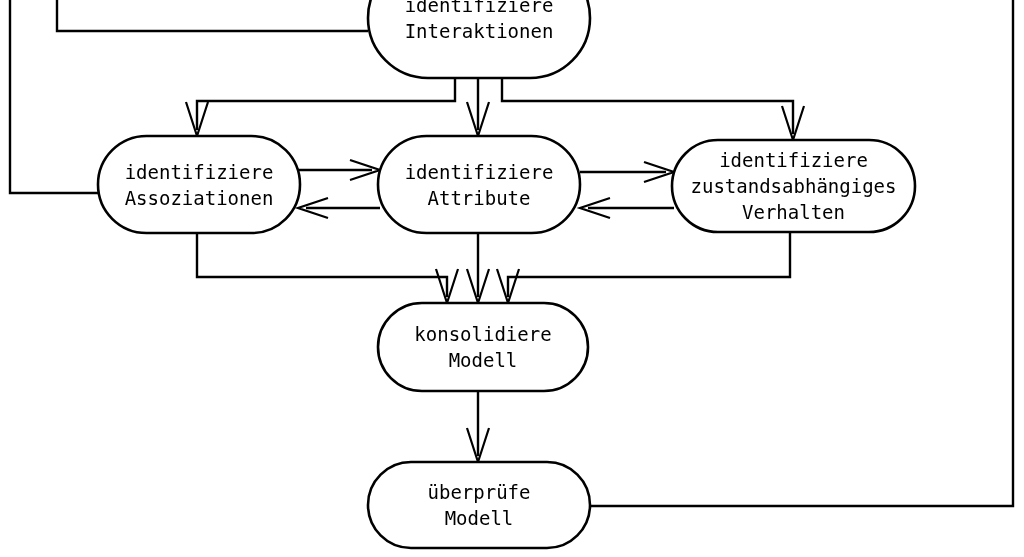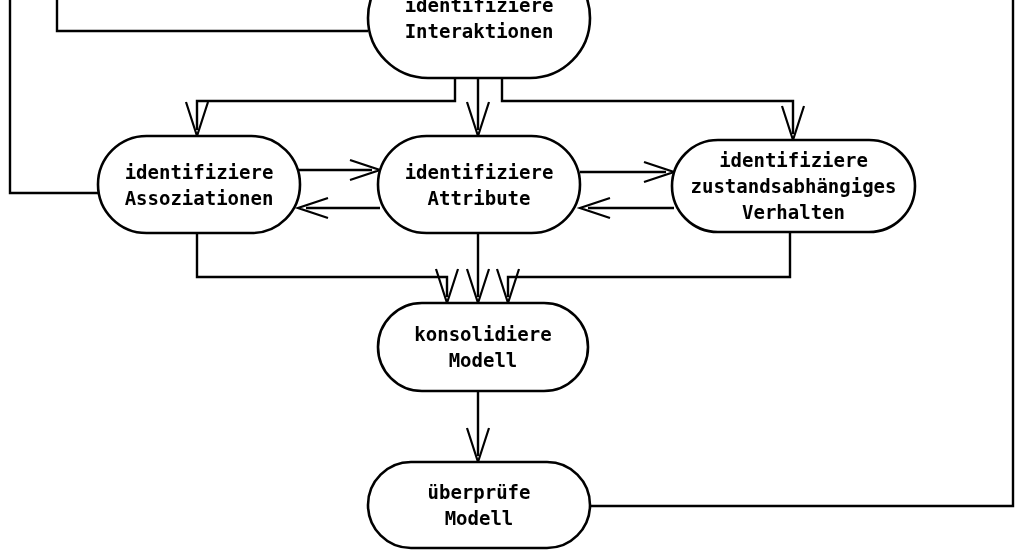--- a/index.html
+++ b/index.html
@@ -12,21 +12,20 @@
     width: 1024px;
     height: 557px;
     overflow: hidden;
     font-family: "DejaVu Sans Mono", "Liberation Mono", monospace;
   }
   #diagram-root {
     position: relative;
     width: 1024px;
     height: 557px;
     background: #1d4ed8;
-    font-weight: bold;
   }
   svg#flow {
     display: block;
     width: 1024px;
     height: 557px;
     background: #ffffff;
   }
   .node-shape {
     fill: #ffffff;
     stroke: #000000;

